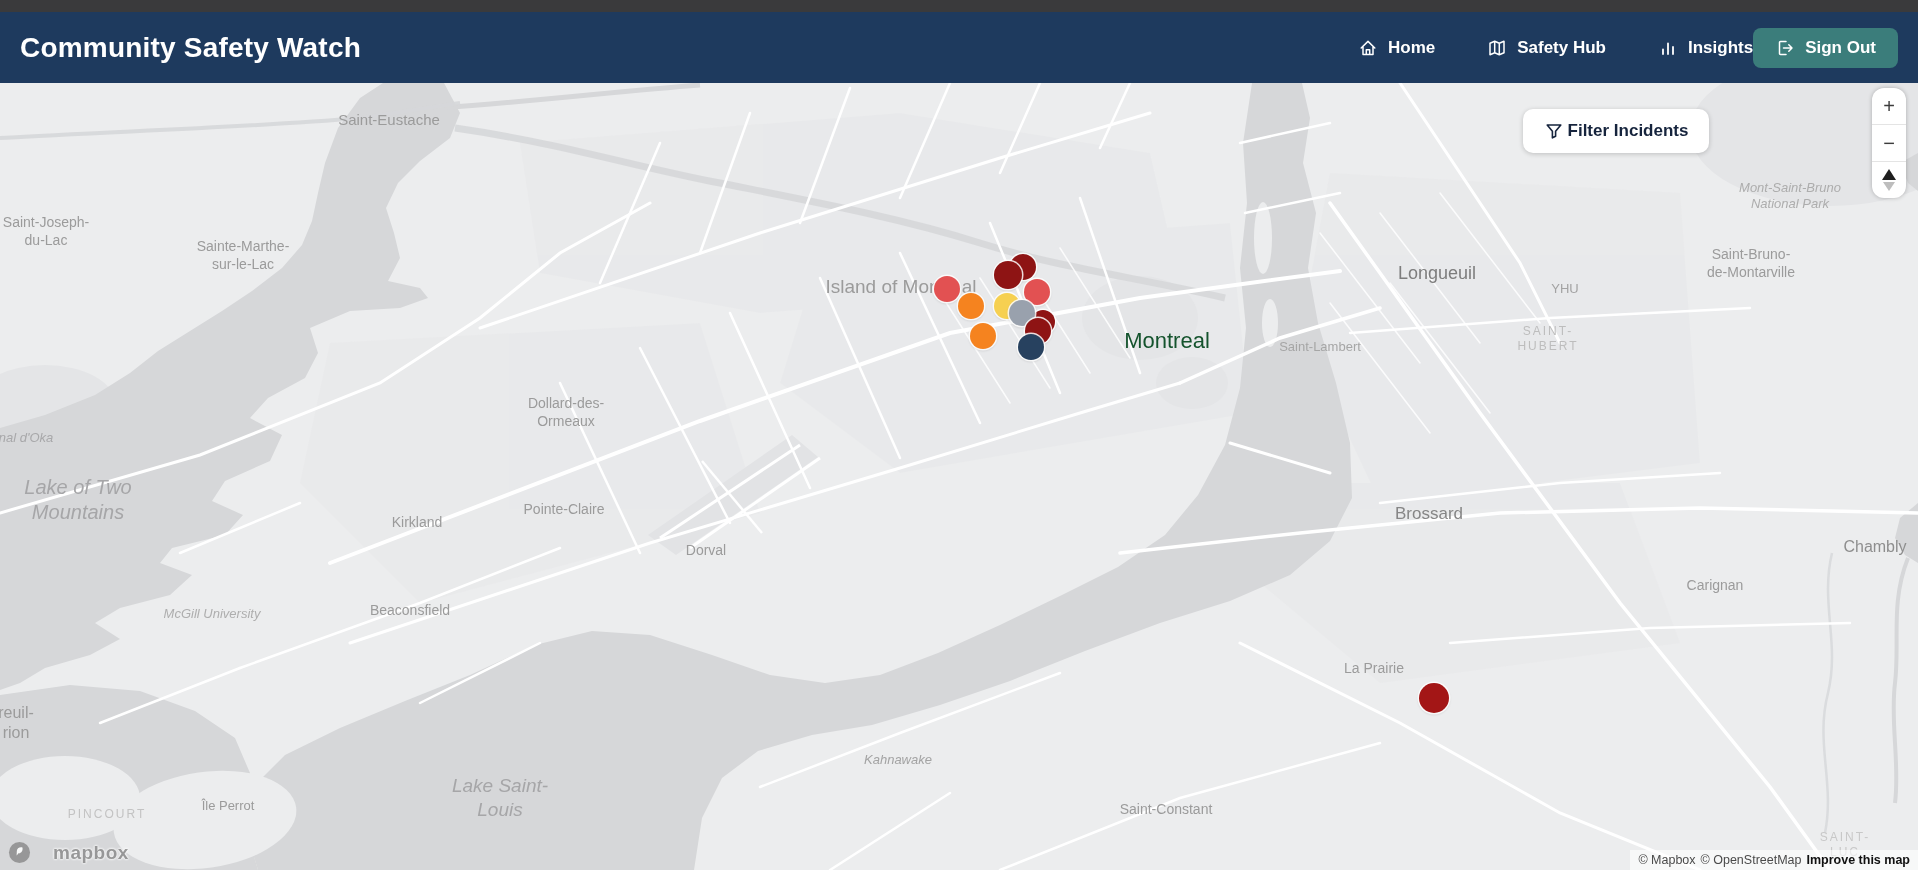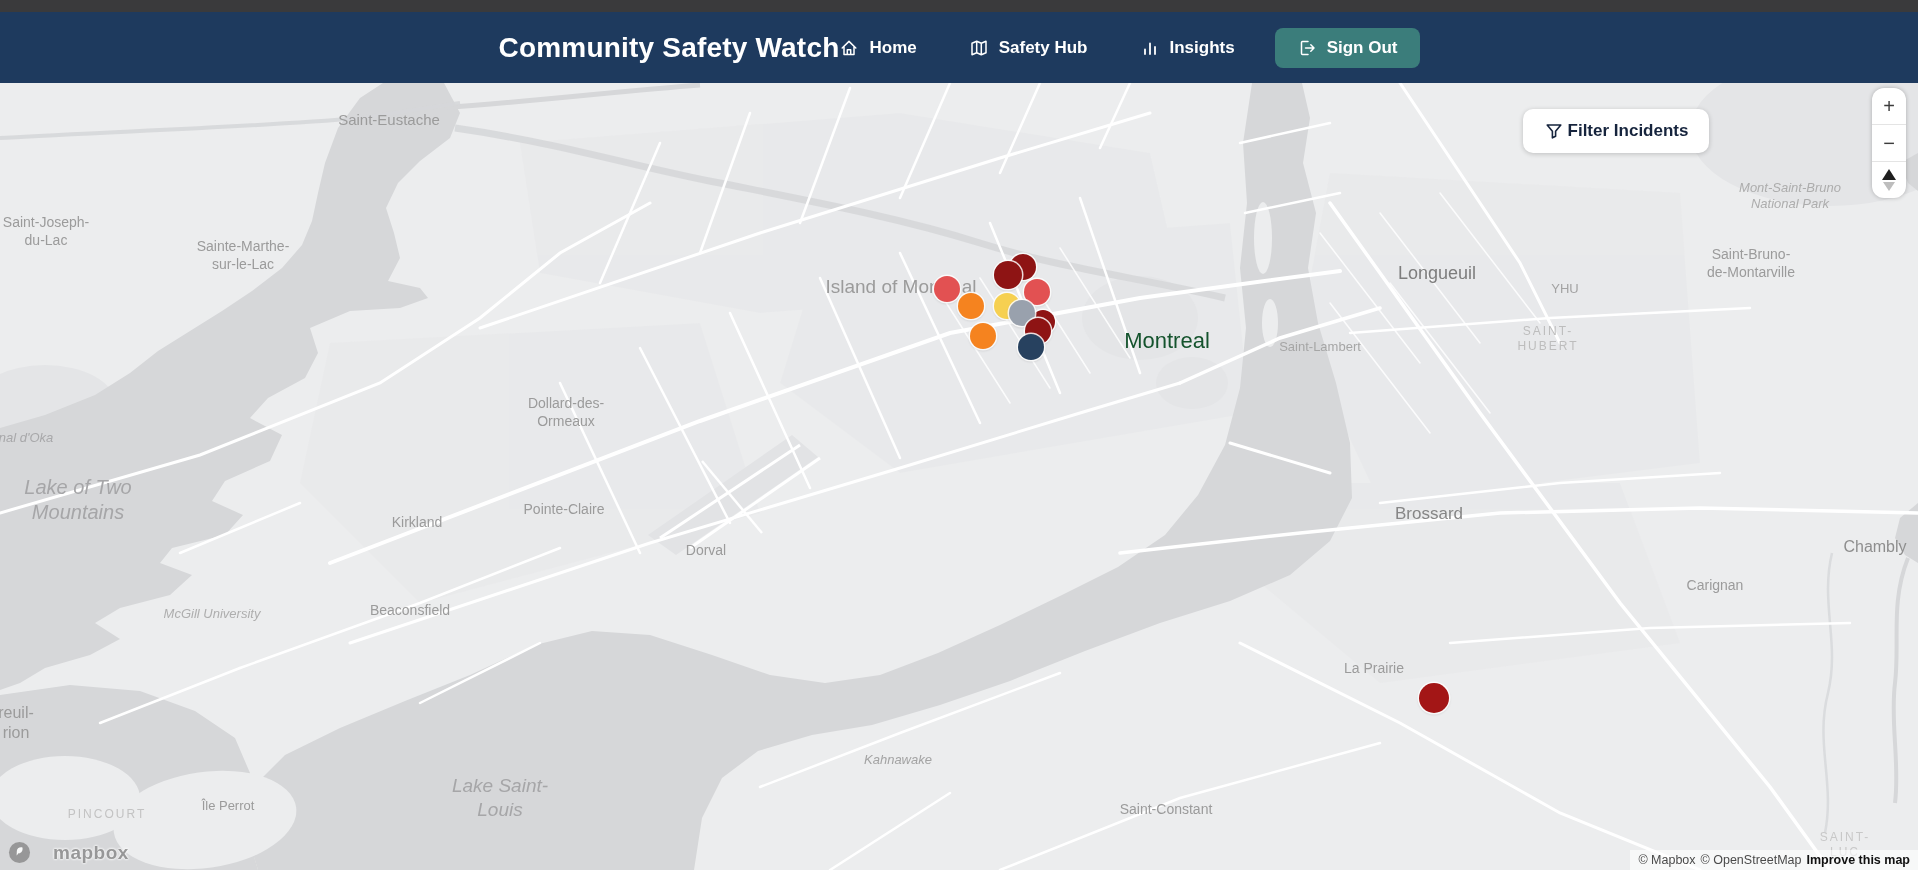--- a/index.html
+++ b/index.html
@@ -5,30 +5,30 @@
   html,body{margin:0;padding:0;}
   body{
     width:1918px;height:870px;overflow:hidden;position:relative;
     font-family:"Liberation Sans","DejaVu Sans",sans-serif;
     background:#ecedee;
   }
   
   .top-strip{height:12px;background:var(--top-strip,#3a3a3c);}
   .header{
     height:71px;background:var(--header-bg,#1e3a5e);
-    display:flex;align-items:center;justify-content:center;
+    display:flex;align-items:center;justify-content:space-between;
     padding:0 20px 0 20px;box-sizing:border-box;
   }
   .app-title{color:#fff;font-size:28px;font-weight:bold;letter-spacing:.2px;}
   .nav{display:flex;align-items:center;}
   .nav-item{display:flex;align-items:center;gap:10px;color:#fff;font-size:17px;font-weight:600;cursor:pointer;}
   .nav-icon{width:20px;height:20px;display:inline-flex;}
   .nav-icon svg{width:20px;height:20px;}
   .signout-btn{
-    margin-left:40px;display:flex;align-items:center;gap:10px;
+    display:flex;align-items:center;gap:10px;
     background:var(--teal,#3b7d7b);color:#fff;font-size:17px;font-weight:600;
     border:none;border-radius:8px;padding:10px 22px;cursor:pointer;
   }
   
   .map{position:absolute;left:0;top:83px;width:1918px;height:787px;overflow:hidden;background:#ecedee;cursor:grab;}
   .map svg.basemap{position:absolute;left:0;top:0;}
   .place-label{
     position:absolute;transform:translate(-50%,-50%);
     color:#9b9b9b;text-align:center;white-space:pre-line;line-height:1.25;
     pointer-events:none;user-select:none;z-index:2;

